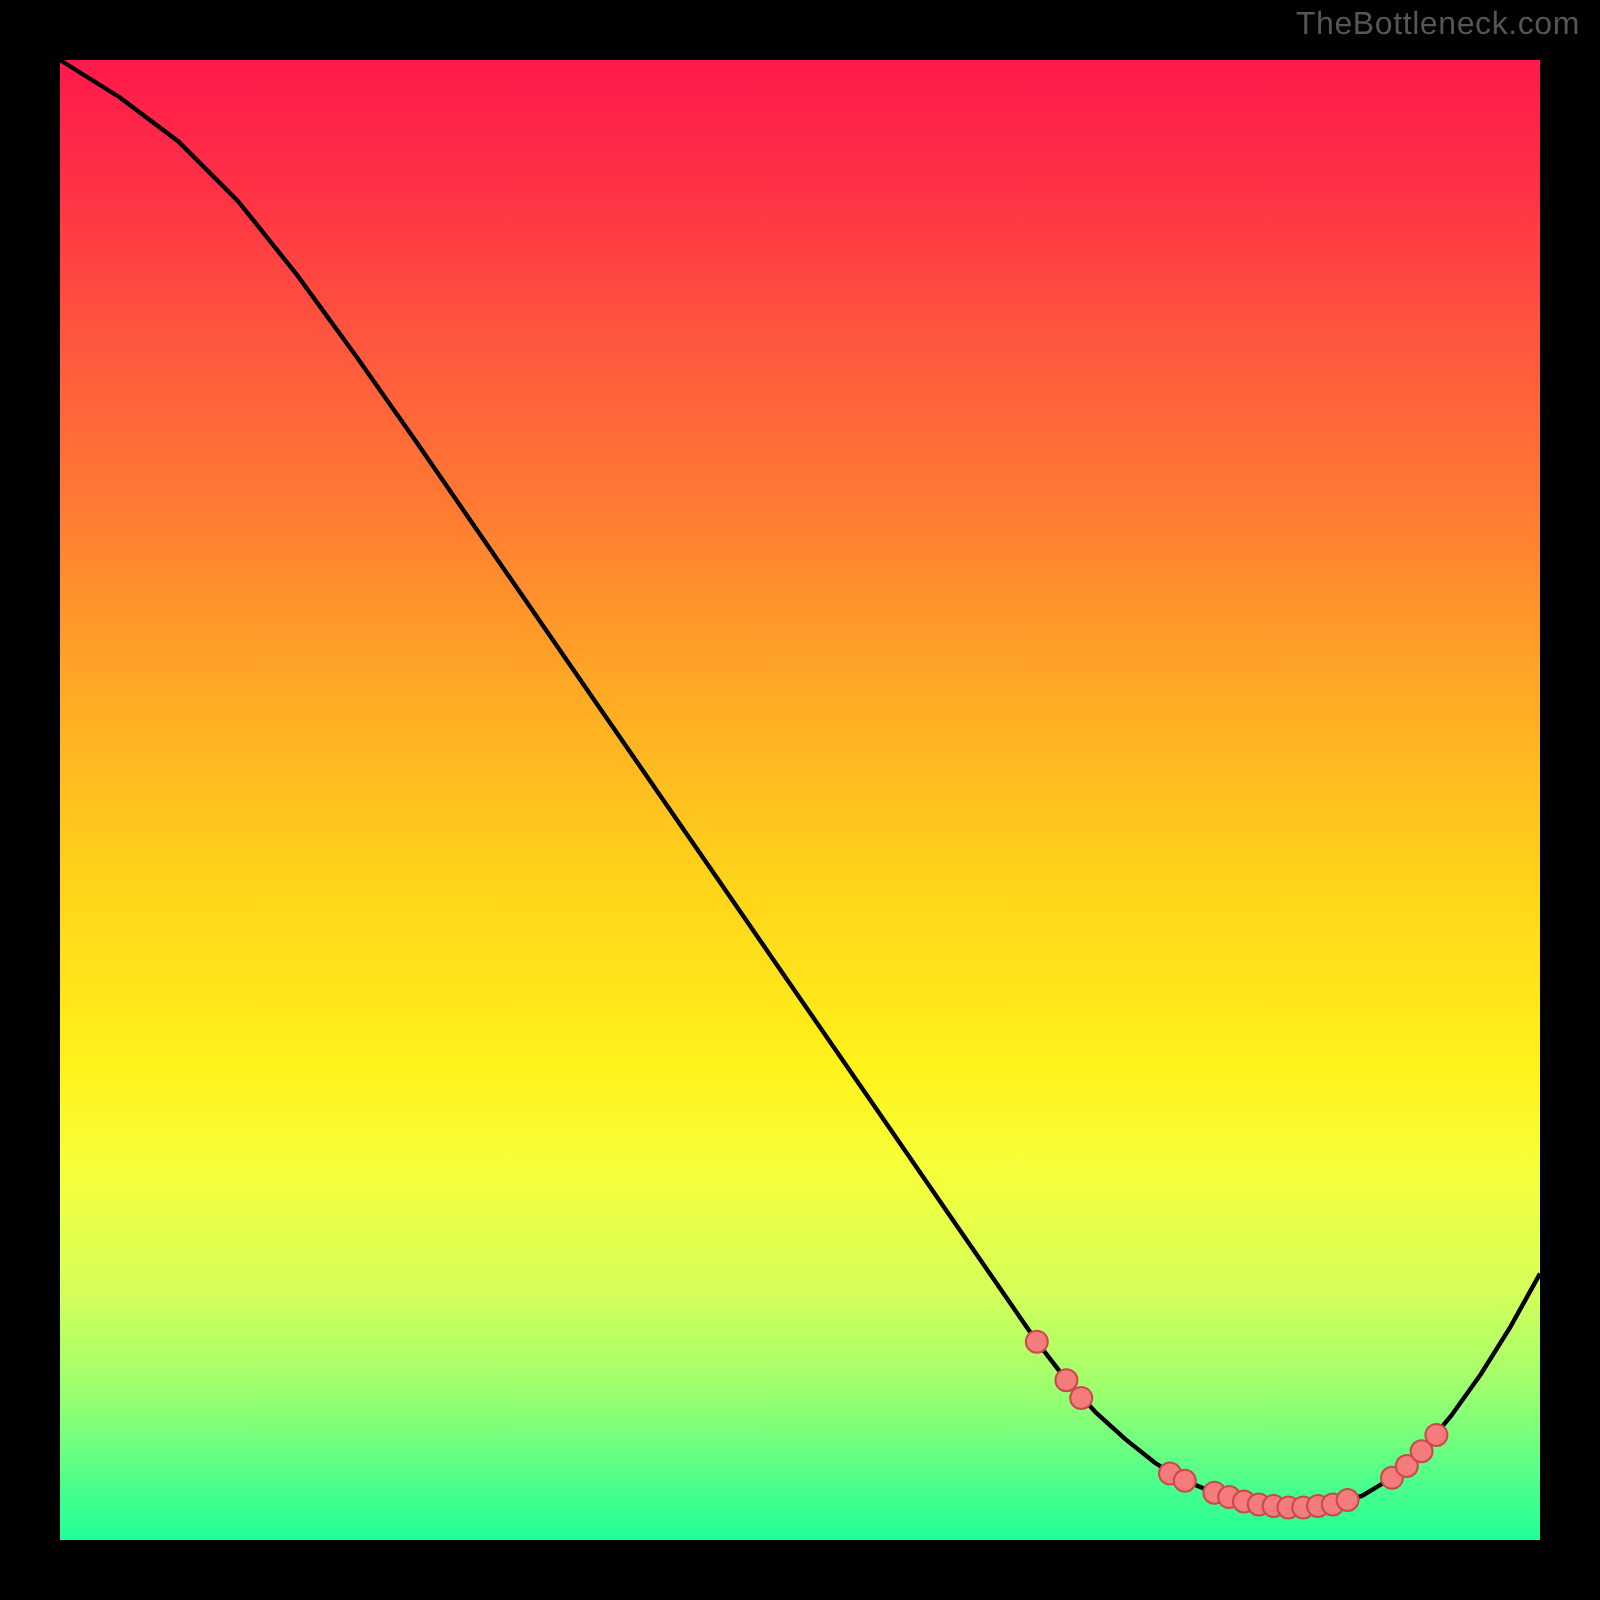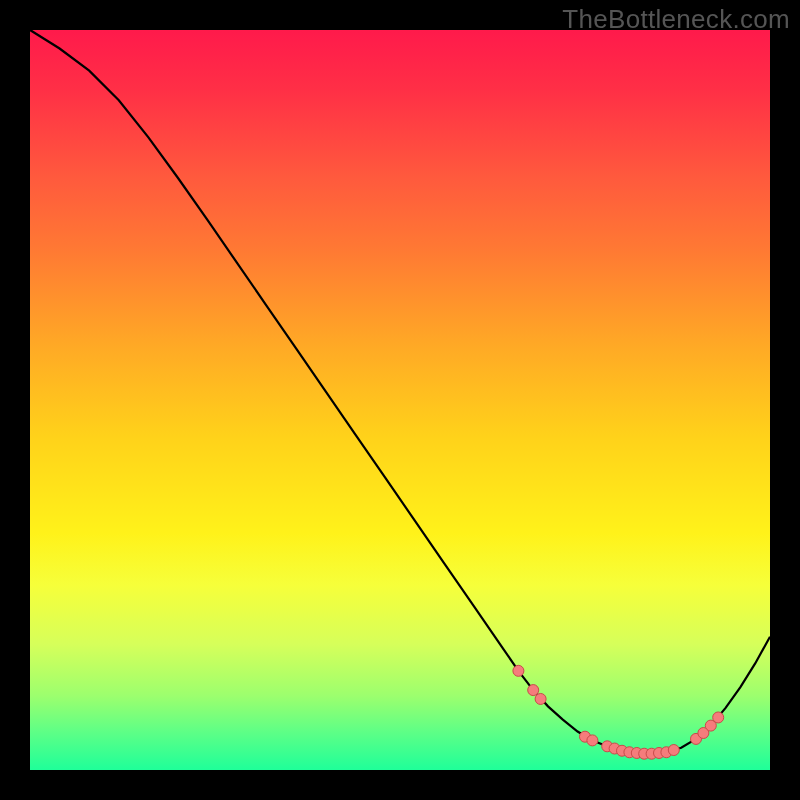--- a/index.html
+++ b/index.html
@@ -15,21 +15,21 @@
     position: relative;
     width: 800px;
     height: 800px;
     background: #000;
   }
   .watermark {
     position: absolute;
     top: 4px;
     right: 10px;
     color: #555;
-    font-size: 26px;
+    font-size: 16px;
     font-weight: 500;
     letter-spacing: 0.3px;
     z-index: 50;
   }
   .plot-area {
     position: absolute;
     left: 30px;
     top: 30px;
     width: 740px;
     height: 740px;

